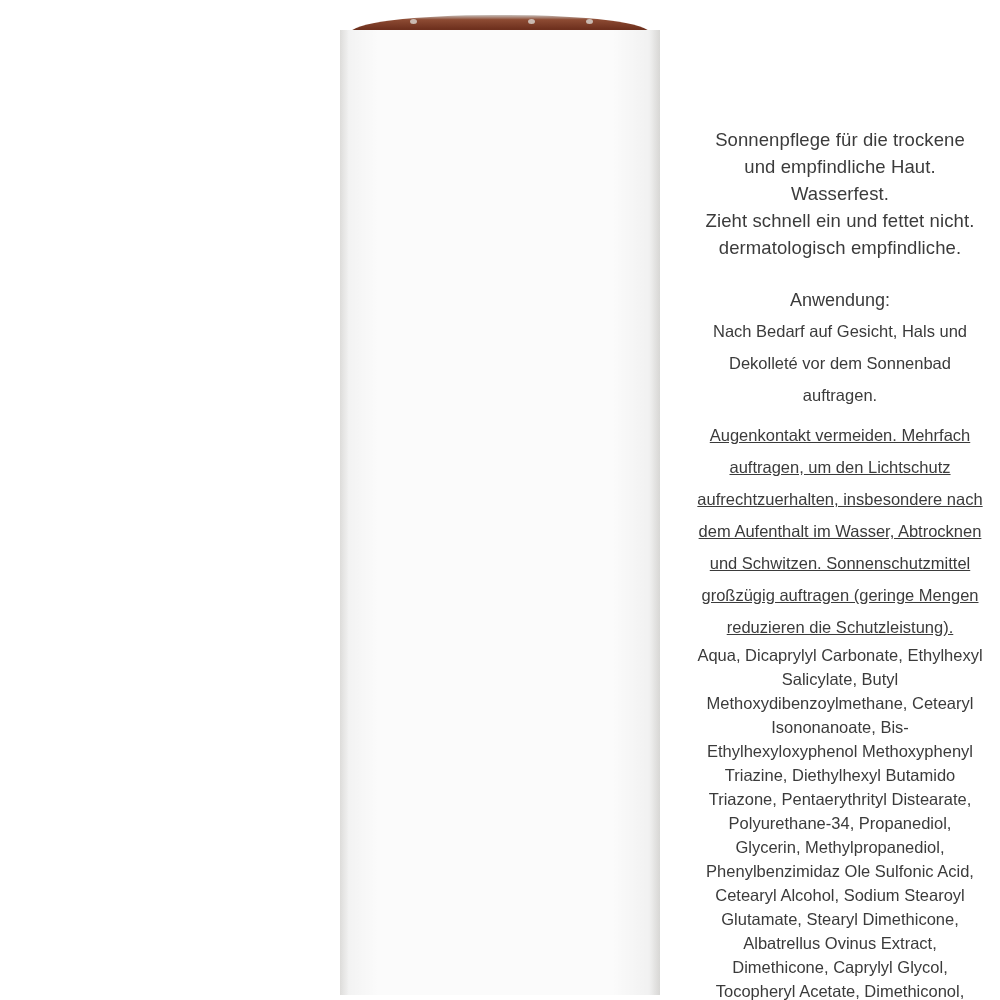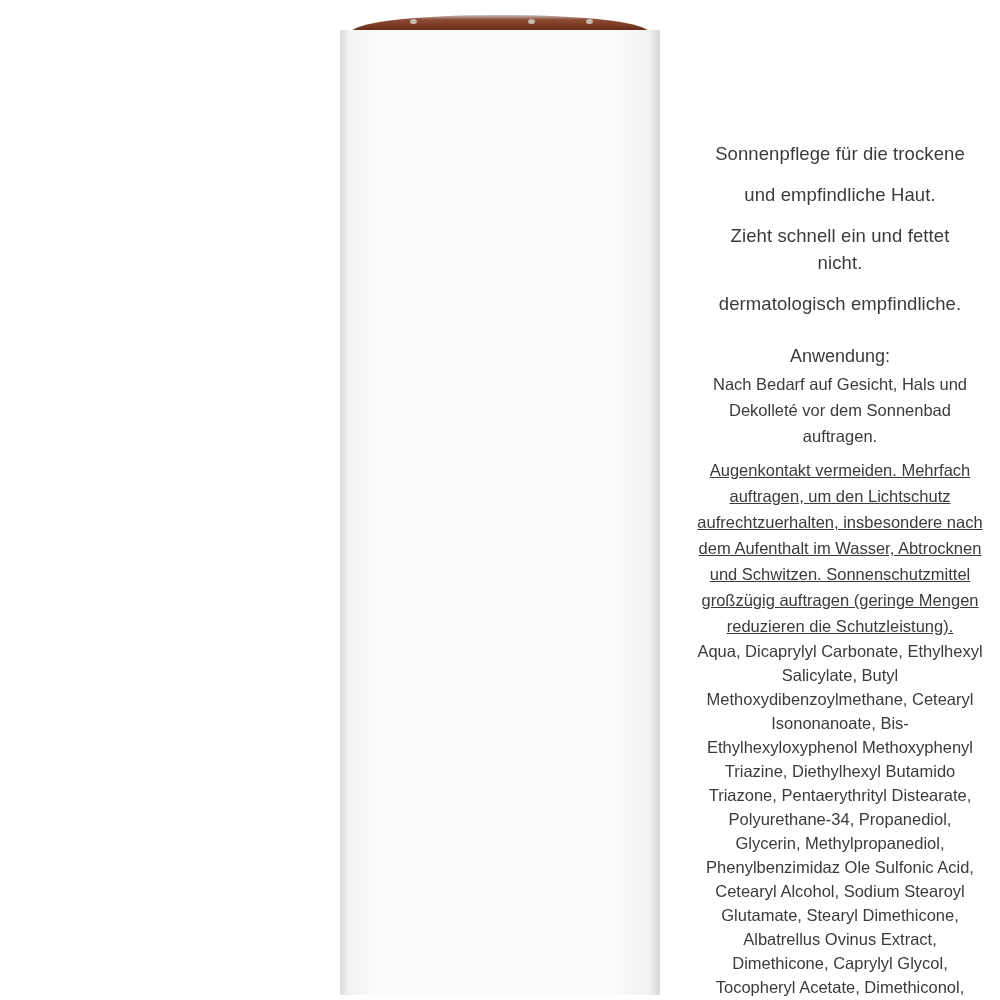--- a/index.html
+++ b/index.html
@@ -93,32 +93,32 @@
   }
 
   .blk { margin: 0 0 0 0; }
 
   .claims {
     font-size: 18.5px;
     line-height: 27px;
     letter-spacing: .1px;
     padding-top: 36px;
   }
-  .claims div { margin: 14px; }
+  .claims div { margin: 0; }
 
   .section-head {
     font-size: 18px;
     line-height: 26px;
     margin-top: 26px;
     margin-bottom: 2px;
   }
 
   .usage {
     font-size: 16.5px;
-    line-height: 26px;
+    line-height: 32px;
   }
   .usage p { margin: 0; }
   .usage p + p { margin-top: 8px; text-decoration: underline; }
 
   .ingredients-head {
     font-size: 18px;
     line-height: 26px;
     margin-top: 44px;
     margin-bottom: 2px;
   }
@@ -152,20 +152,21 @@
     <div class="cap-dot" style="left:188px"></div>
     <div class="cap-dot" style="left:246px"></div>
   </div>
 
   <div id="package">
     <div id="text-col">
 
       <div class="blk claims">
         <div>Sonnenpflege für die trockene</div>
         <div>und empfindliche Haut.</div>
+        <div>Wasserfest.</div>
         <div>Zieht schnell ein und fettet nicht.</div>
         <div>dermatologisch empfindliche.</div>
       </div>
 
       <div class="blk section-head">Anwendung:</div>
 
       <div class="blk usage">
         <p>Nach Bedarf auf Gesicht, Hals und Dekolleté vor dem Sonnenbad auftragen.</p>
         <p>Augenkontakt vermeiden. Mehrfach auftragen, um den Lichtschutz aufrechtzuerhalten, insbesondere nach dem Aufenthalt im Wasser, Abtrocknen und Schwitzen. Sonnenschutzmittel großzügig auftragen (geringe Mengen reduzieren die Schutzleistung).</p>
       </div>

